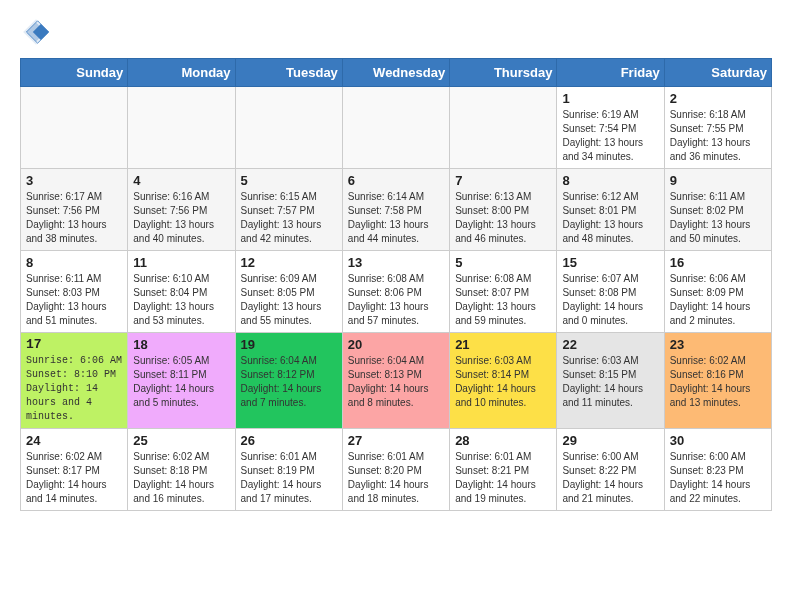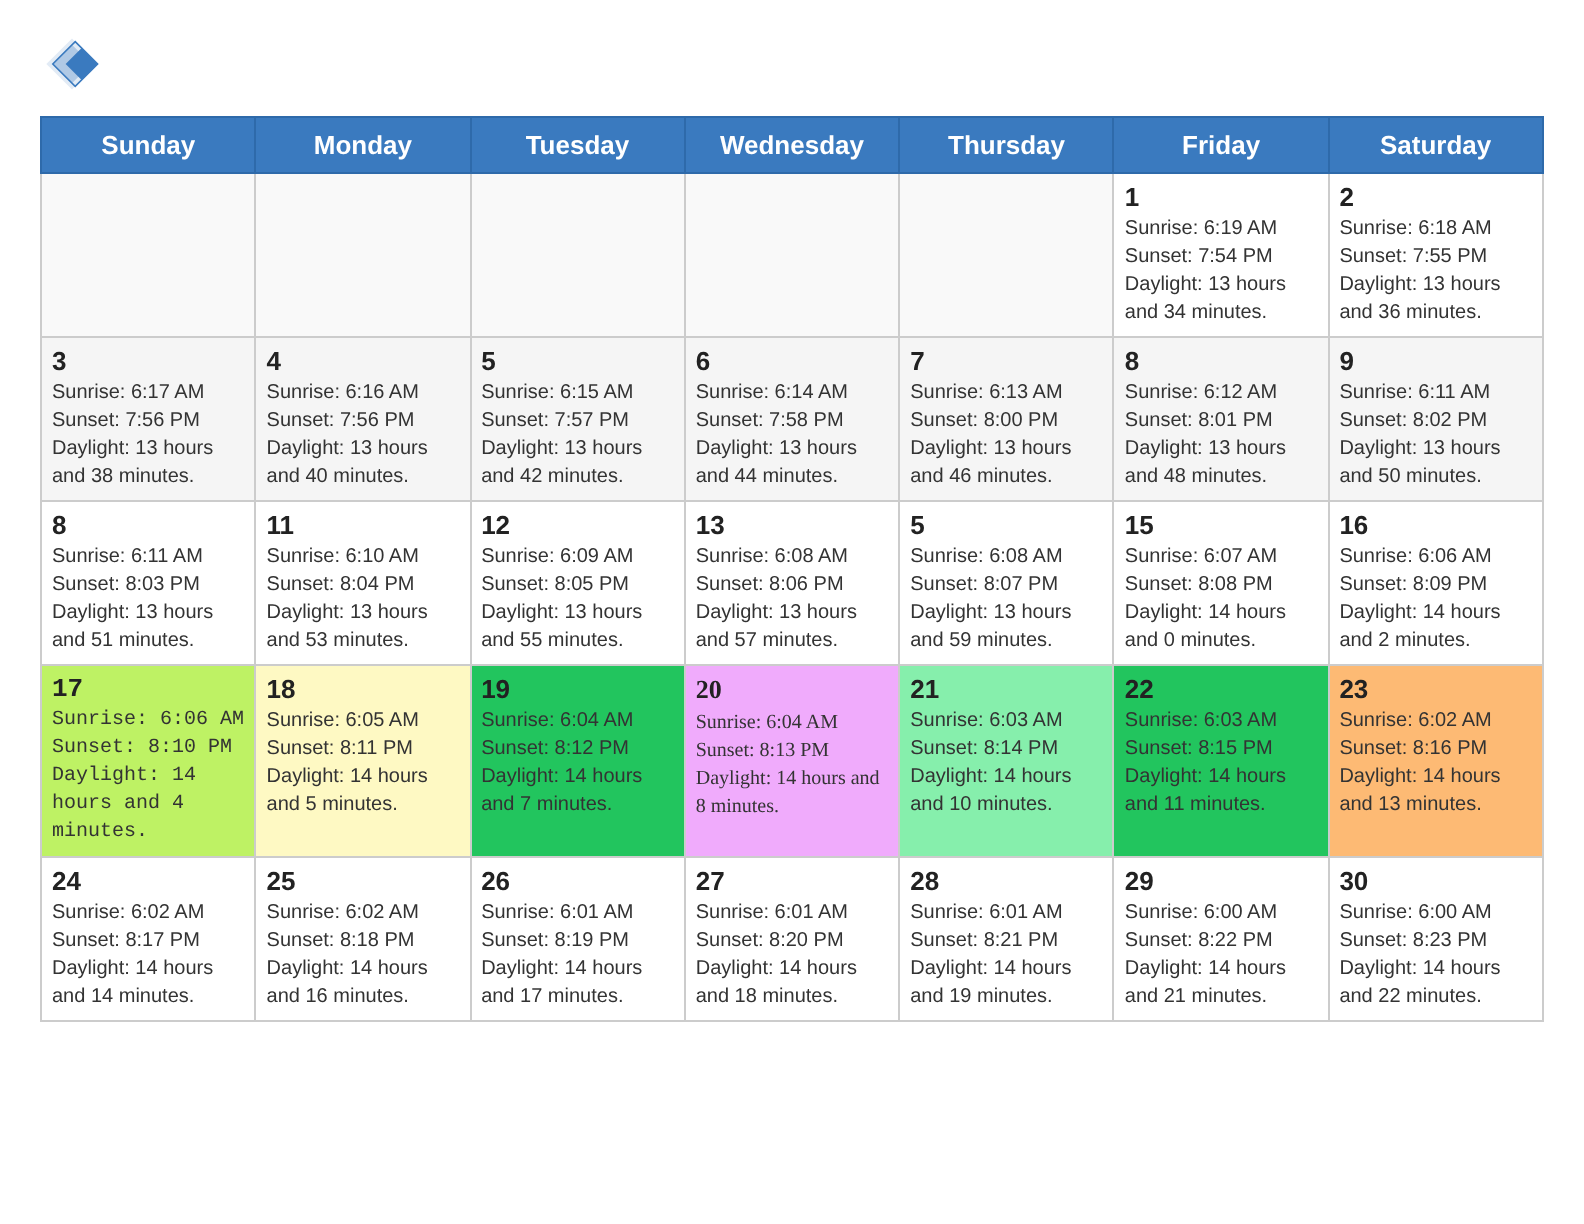--- a/index.html
+++ b/index.html
@@ -36,21 +36,21 @@
     }
     .calendar-table {
       width: 100%;
       border-collapse: collapse;
       font-size: 11px;
     }
     .calendar-table th {
       background: #3a7abf;
       color: #fff;
       padding: 6px 4px;
-      text-align: center;
+      text-align: right;
       font-size: 13px;
       font-weight: bold;
       border: 1px solid #2e6aaa;
     }
     .calendar-table td {
       border: 1px solid #ccc;
       vertical-align: top;
       padding: 4px 5px;
       width: calc(100%/7);
       min-height: 80px;
@@ -194,37 +194,37 @@
         <td>
         <div class="cell-day">16</div>
         <div class="cell-info">Sunrise: 6:06 AM<br>Sunset: 8:09 PM<br>Daylight: 14 hours and 2 minutes.</div>
       </td>
       </tr>
       <tr>
         <td style="background: #bef264; font-family: Liberation Mono, monospace;">
         <div class="cell-day">17</div>
         <div class="cell-info">Sunrise: 6:06 AM<br>Sunset: 8:10 PM<br>Daylight: 14 hours and 4 minutes.</div>
       </td>
-        <td style="background: #fef9c3; margin-top: 22px;">
+        <td style="background: #f0abfc; margin-top: 22px;">
         <div class="cell-day">18</div>
         <div class="cell-info">Sunrise: 6:05 AM<br>Sunset: 8:11 PM<br>Daylight: 14 hours and 5 minutes.</div>
       </td>
         <td style="background: #22c55e;">
         <div class="cell-day">19</div>
         <div class="cell-info">Sunrise: 6:04 AM<br>Sunset: 8:12 PM<br>Daylight: 14 hours and 7 minutes.</div>
       </td>
-        <td style="background: #f0abfc; font-family: Liberation Serif, serif;">
+        <td style="background: #fca5a5;">
         <div class="cell-day">20</div>
         <div class="cell-info">Sunrise: 6:04 AM<br>Sunset: 8:13 PM<br>Daylight: 14 hours and 8 minutes.</div>
       </td>
-        <td style="background: #86efac;">
+        <td style="background: #fde047;">
         <div class="cell-day">21</div>
         <div class="cell-info">Sunrise: 6:03 AM<br>Sunset: 8:14 PM<br>Daylight: 14 hours and 10 minutes.</div>
       </td>
-        <td style="background: #22c55e;">
+        <td style="background: #e5e5e5;">
         <div class="cell-day">22</div>
         <div class="cell-info">Sunrise: 6:03 AM<br>Sunset: 8:15 PM<br>Daylight: 14 hours and 11 minutes.</div>
       </td>
         <td style="background: #fdba74;">
         <div class="cell-day">23</div>
         <div class="cell-info">Sunrise: 6:02 AM<br>Sunset: 8:16 PM<br>Daylight: 14 hours and 13 minutes.</div>
       </td>
       </tr>
       <tr>
         <td>

